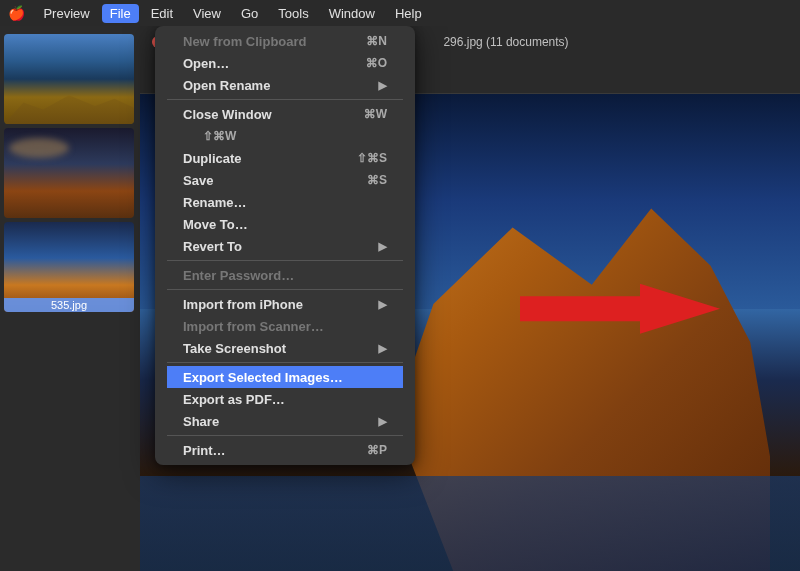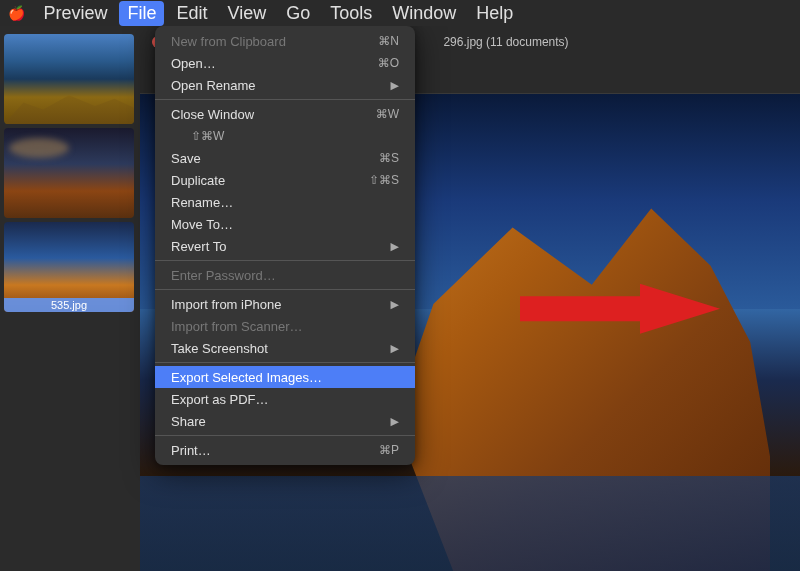--- a/index.html
+++ b/index.html
@@ -22,21 +22,21 @@
       gap: 4px;
       position: relative;
       z-index: 100;
     }
     .menubar-apple {
       font-size: 14px;
       margin-right: 6px;
       color: #e0e0e0;
     }
     .menubar-item {
-      font-size: 18px;
+      font-size: 13px;
       color: #e0e0e0;
       padding: 2px 8px;
       border-radius: 4px;
       cursor: pointer;
       text-align: right;
     }
     .menubar-item.active {
       background: #4d7ef7;
       color: white;
     }
@@ -200,23 +200,24 @@
       pointer-events: none;
     }
     .dropdown-menu {
       position: absolute;
       top: 26px;
       left: 155px;
       width: 260px;
       background: #363636;
       border-radius: 8px;
       box-shadow: 0 8px 30px rgba(0,0,0,0.6), 0 2px 8px rgba(0,0,0,0.4);
-      padding: 4px 0;
+      padding: 4px 12px;
       z-index: 200;
       pointer-events: all;
+      font-weight: bold;
     }
     .menu-item {
       display: flex;
       align-items: center;
       justify-content: space-between;
       padding: 3px 16px;
       font-size: 13px;
       color: #e0e0e0;
       cursor: pointer;
       min-height: 22px;
@@ -339,30 +340,30 @@
     <div class="menu-item">
       <span class="menu-item-label">Close Window</span>
       <span class="menu-shortcut">⌘W</span>
     </div>
 
     <div class="menu-item">
       <span class="menu-shortcut">⇧⌘W</span>
     </div>
 
     <div class="menu-item">
+      <span class="menu-item-label">Duplicate</span>
+      <span class="menu-shortcut">⇧⌘S</span>
+    </div>
+
+    <div class="menu-item">
       <span class="menu-item-label">Save</span>
       <span class="menu-shortcut">⌘S</span>
     </div>
 
     <div class="menu-item">
-      <span class="menu-item-label">Duplicate</span>
-      <span class="menu-shortcut">⇧⌘S</span>
-    </div>
-
-    <div class="menu-item">
       <span class="menu-item-label">Rename…</span>
     </div>
 
     <div class="menu-item">
       <span class="menu-item-label">Move To…</span>
     </div>
 
     <div class="menu-item">
       <span class="menu-item-label">Revert To</span>
       <span class="menu-arrow">▶</span>

